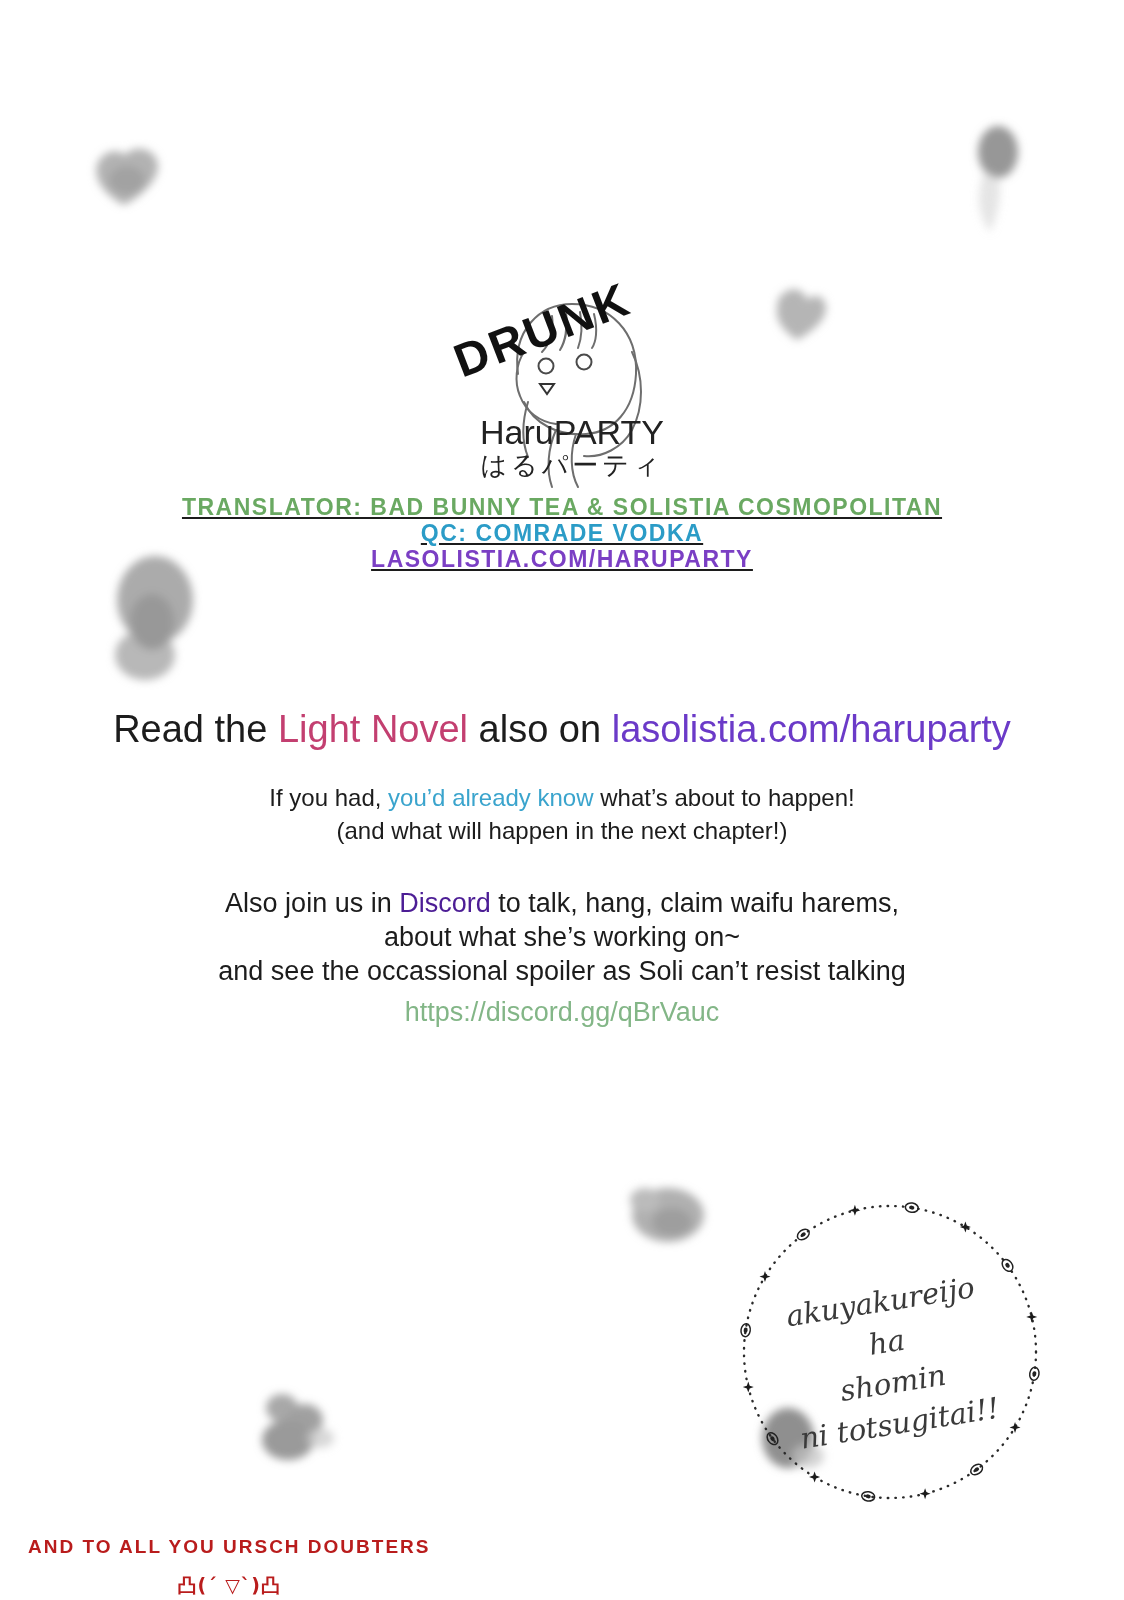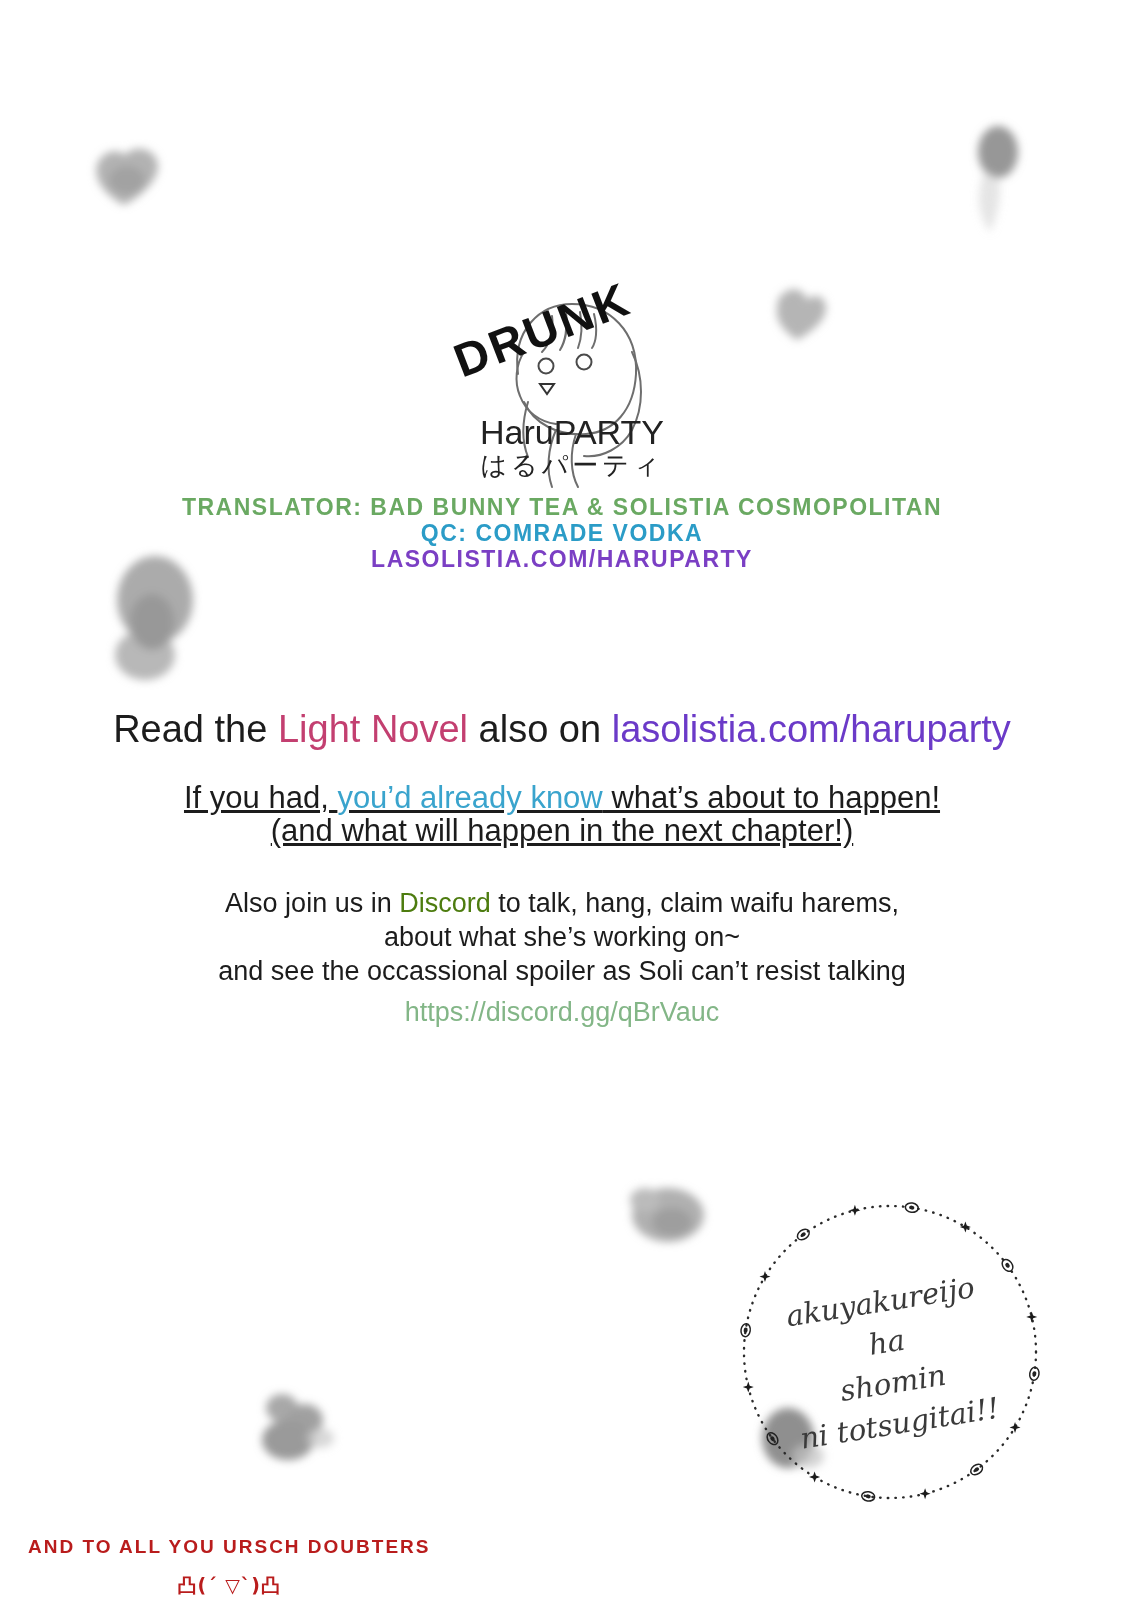--- a/index.html
+++ b/index.html
@@ -6,39 +6,39 @@
   .page{
     position:relative; width:1124px; height:1600px; margin:0 auto;
     background:#ffffff; overflow:hidden;
     font-family:"Liberation Sans", sans-serif; color:#1c1c1c;
   }
   svg text{font-family:"Liberation Sans", sans-serif;}
   .blob-layer{position:absolute; left:0; top:0; pointer-events:none;}
   .logo{position:absolute; left:400px; top:282px; width:324px; height:218px;}
 
   .credits{position:absolute; left:0; top:494px; width:100%; text-align:center;
-    font-weight:bold; font-size:23px; line-height:26px; letter-spacing:1.5px;}
+    font-weight:bold; font-size:23px; line-height:26px; letter-spacing:1.5px;text-decoration:underline;}
   .c-green {color:#6aa962;}
   .c-pink  {color:#d8497a;}
   .c-orange{color:#cc5c22;}
   .c-blue  {color:#2b9cc7;}
   .c-purple{color:#7b3fc4;}
 
   .ln-line{position:absolute; left:0; top:708px; width:100%; text-align:center;
     font-size:38px;}
   .ln-pink{color:#c33f70;}
   .lnk-purple{color:#6b3ac8;}
 
   .teaser{position:absolute; left:0; top:781px; width:100%; text-align:center;
-    font-size:31px; line-height:33px;text-decoration:underline;}
+    font-size:24px; line-height:33px;}
   .t-blue{color:#3aa4cd;}
 
   .discord-para{position:absolute; left:0; top:886px; width:100%; text-align:center;
     font-size:27px; line-height:34px;}
-  .d-orange{color:#4d7c0f;}
+  .d-orange{color:#4c1d95;}
   .d-link{display:block; margin-top:7px; color:#83b687;}
 
   .circle-wrap{position:absolute; left:735px; top:1197px; width:310px; height:310px;}
   .circle-wrap svg{position:absolute; left:0; top:0;}
   .circle-text{
     position:absolute; left:0; top:84px; width:100%; text-align:center;
     transform:rotate(-9deg);
     font-family:"DejaVu Serif", serif; font-style:italic; color:#3a3a3a;
     font-size:29px; line-height:41px;
   }

